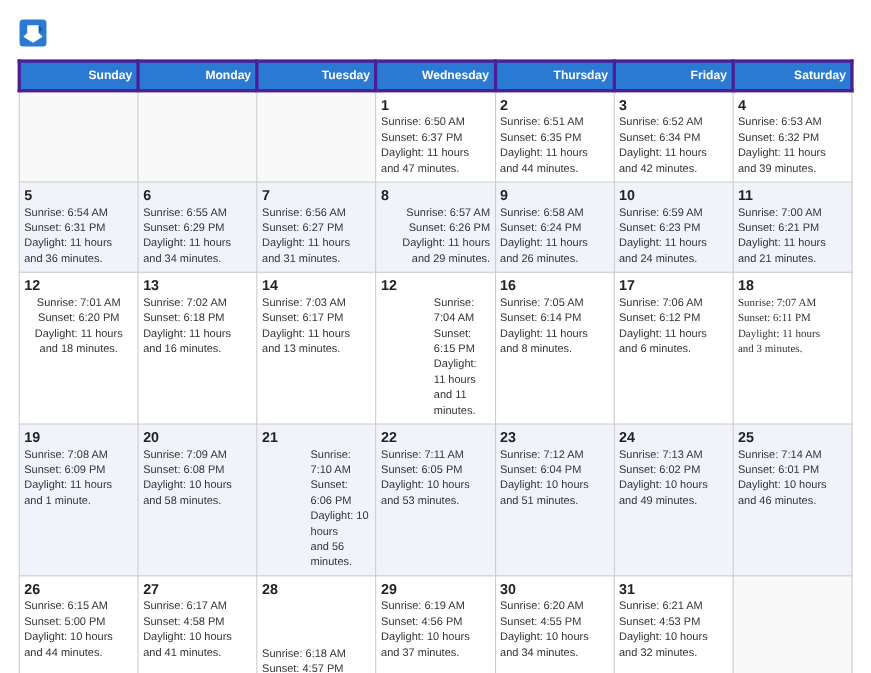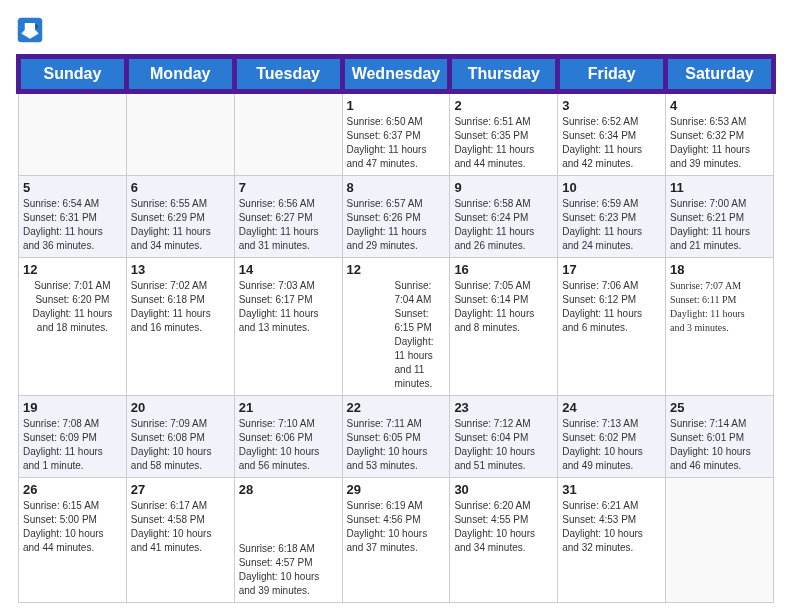--- a/index.html
+++ b/index.html
@@ -48,23 +48,23 @@
     }
     .calendar {
       width: 100%;
       border-collapse: collapse;
       font-size: 11px;
     }
     .calendar th {
       background: #2a7ad4;
       color: #fff;
       padding: 6px 4px;
-      text-align: center;
-      font-size: 16px;
-      border: 5px solid #4c1d95;
+      text-align: right;
+      font-size: 11px;
+      border: 3px solid #4c1d95;
     }
     .calendar td {
       border: 1px solid #ccc;
       vertical-align: top;
       padding: 4px;
       width: calc(100% / 7);
       min-height: 80px;
       background: #fff;
     }
     .calendar tr:nth-child(even) td {
@@ -171,21 +171,21 @@
         </td>
         <td>
           <div class="day-num">7</div>
           <div class="day-info" style="white-space: pre-line;">Sunrise: 6:56 AM
 Sunset: 6:27 PM
 Daylight: 11 hours
 and 31 minutes.</div>
         </td>
         <td>
           <div class="day-num">8</div>
-          <div class="day-info" style="white-space: pre-line;">Sunrise: 6:57 AM
+          <div class="day-info" style="white-space: pre-line; text-align: right;">Sunrise: 6:57 AM
 Sunset: 6:26 PM
 Daylight: 11 hours
 and 29 minutes.</div>
         </td>
         <td>
           <div class="day-num">9</div>
           <div class="day-info" style="white-space: pre-line;">Sunrise: 6:58 AM
 Sunset: 6:24 PM
 Daylight: 11 hours
 and 26 minutes.</div>
@@ -266,21 +266,21 @@
         </td>
         <td>
           <div class="day-num">20</div>
           <div class="day-info" style="white-space: pre-line;">Sunrise: 7:09 AM
 Sunset: 6:08 PM
 Daylight: 10 hours
 and 58 minutes.</div>
         </td>
         <td>
           <div class="day-num">21</div>
-          <div class="day-info" style="white-space: pre-line;">Sunrise: 7:10 AM
+          <div class="day-info" style="white-space: pre-line; margin-left: 44px;">Sunrise: 7:10 AM
 Sunset: 6:06 PM
 Daylight: 10 hours
 and 56 minutes.</div>
         </td>
         <td>
           <div class="day-num">22</div>
           <div class="day-info" style="white-space: pre-line;">Sunrise: 7:11 AM
 Sunset: 6:05 PM
 Daylight: 10 hours
 and 53 minutes.</div>

